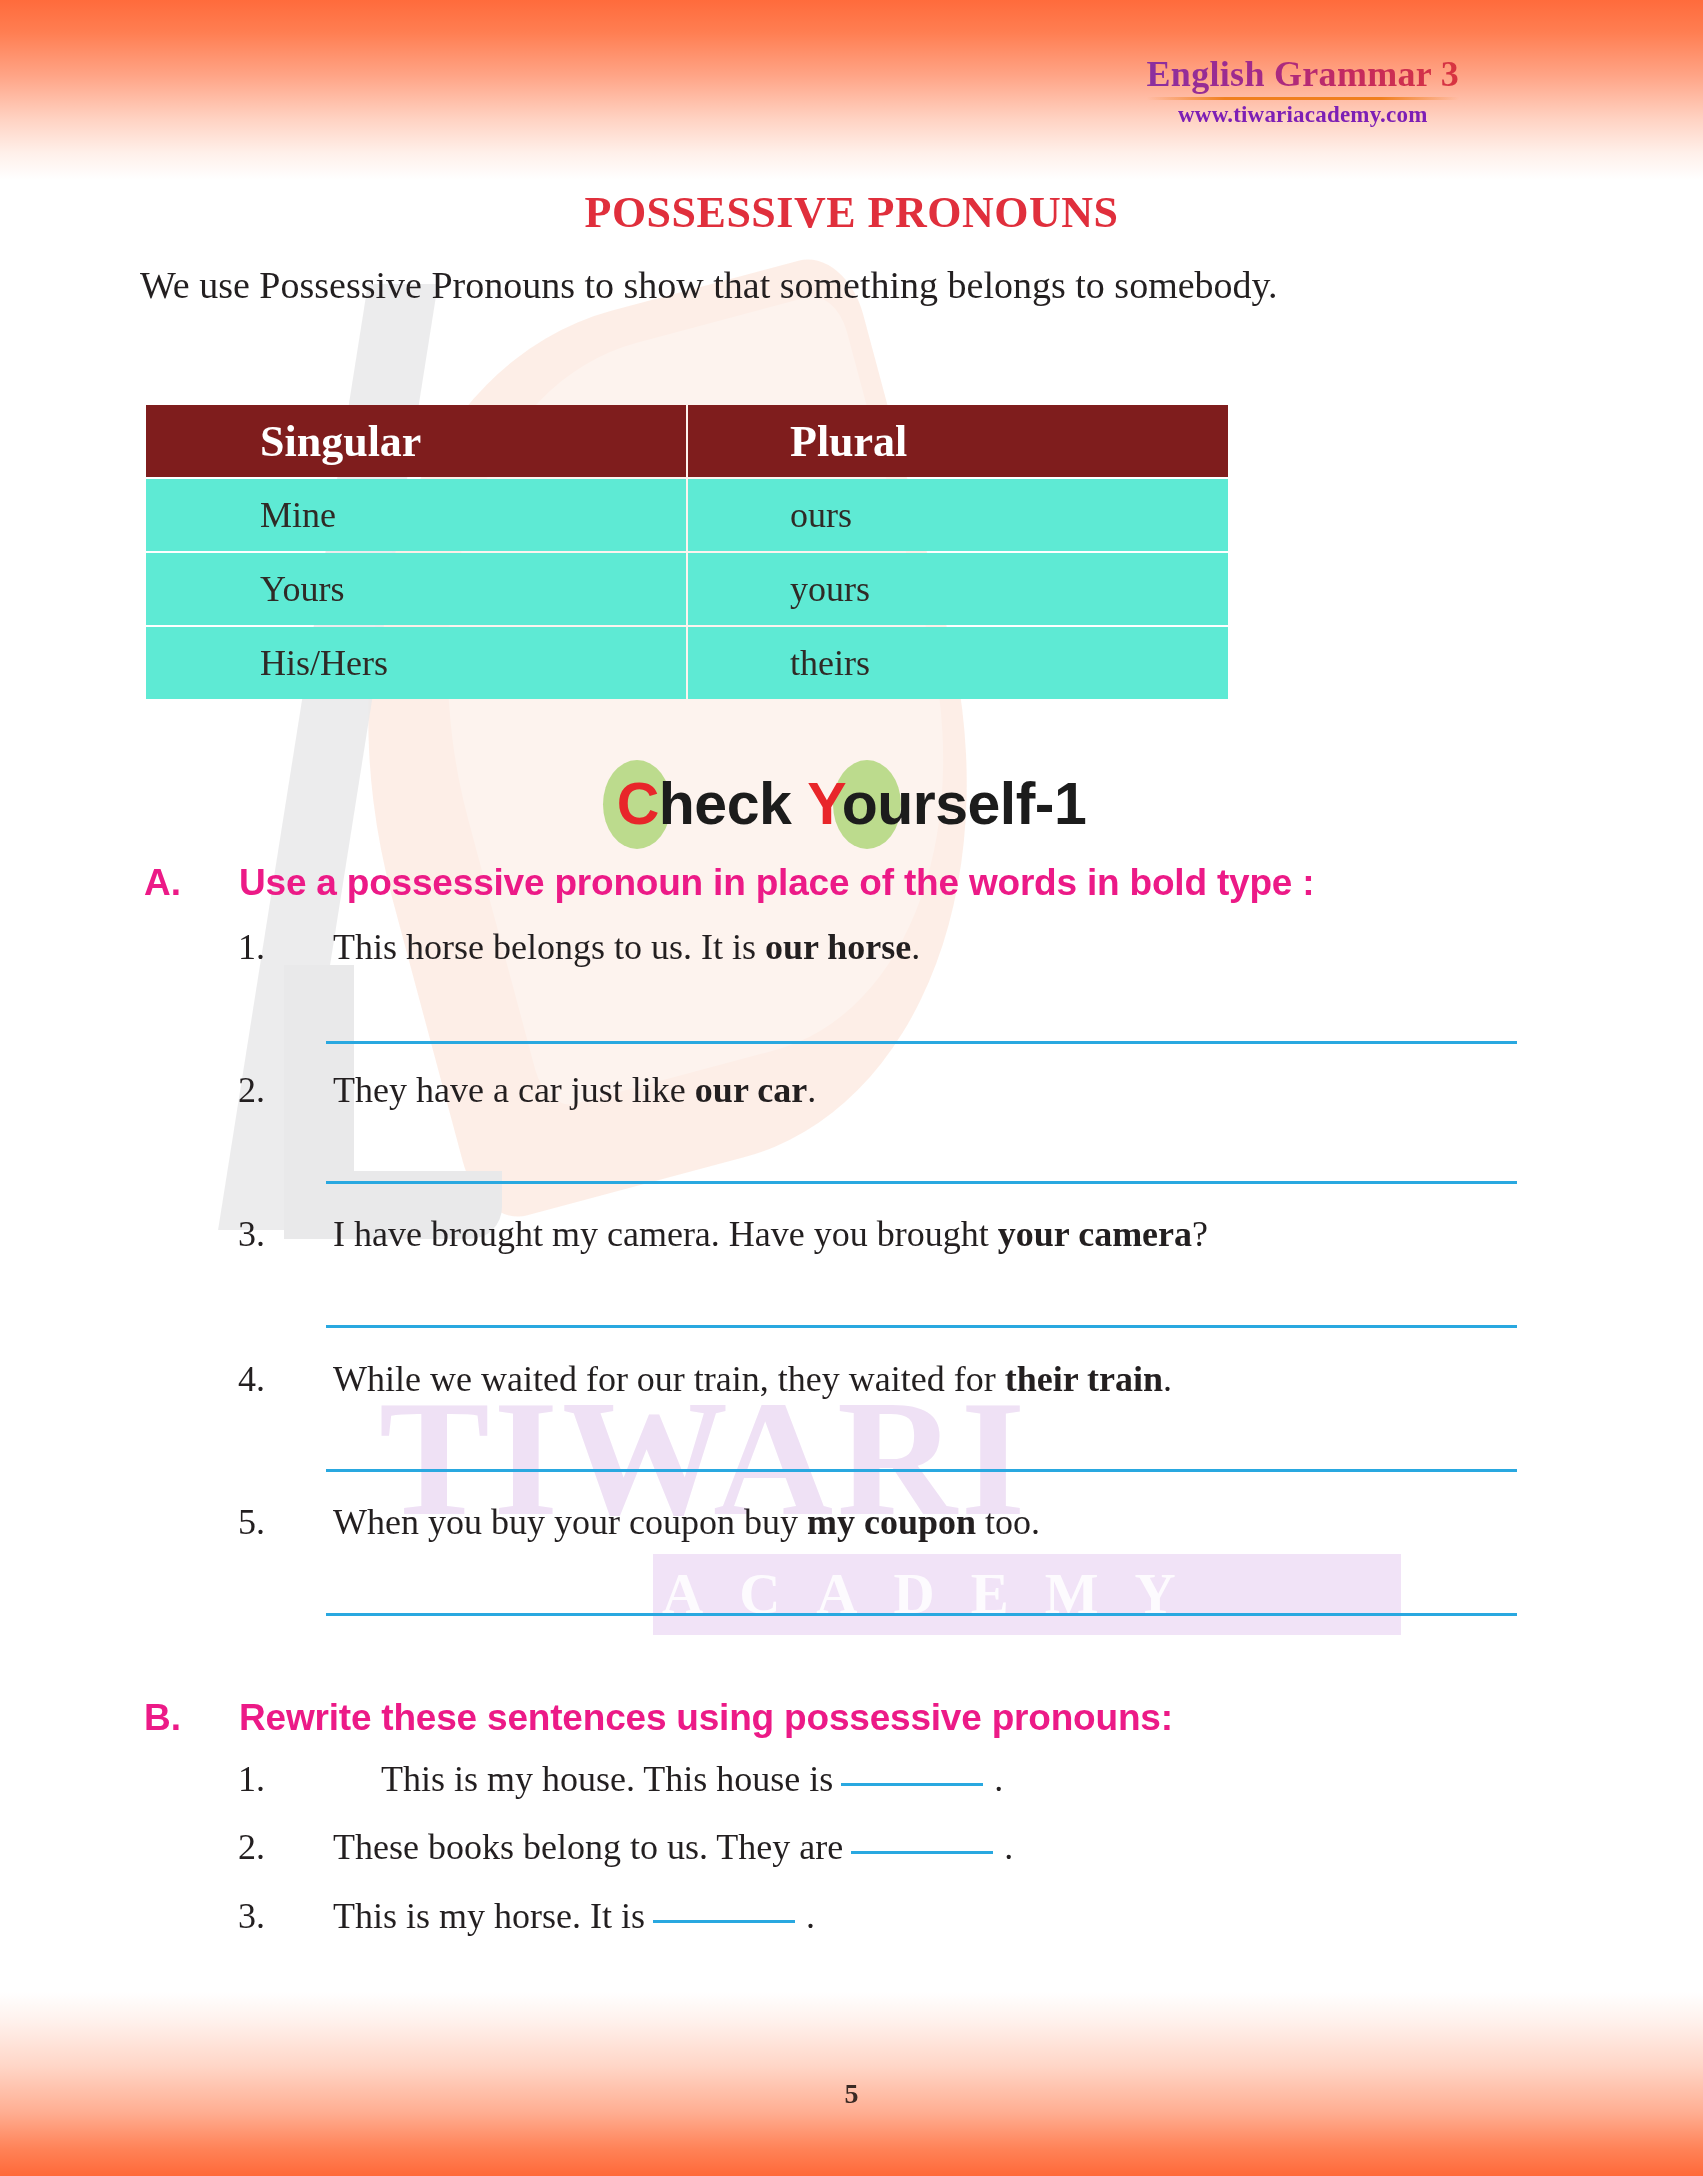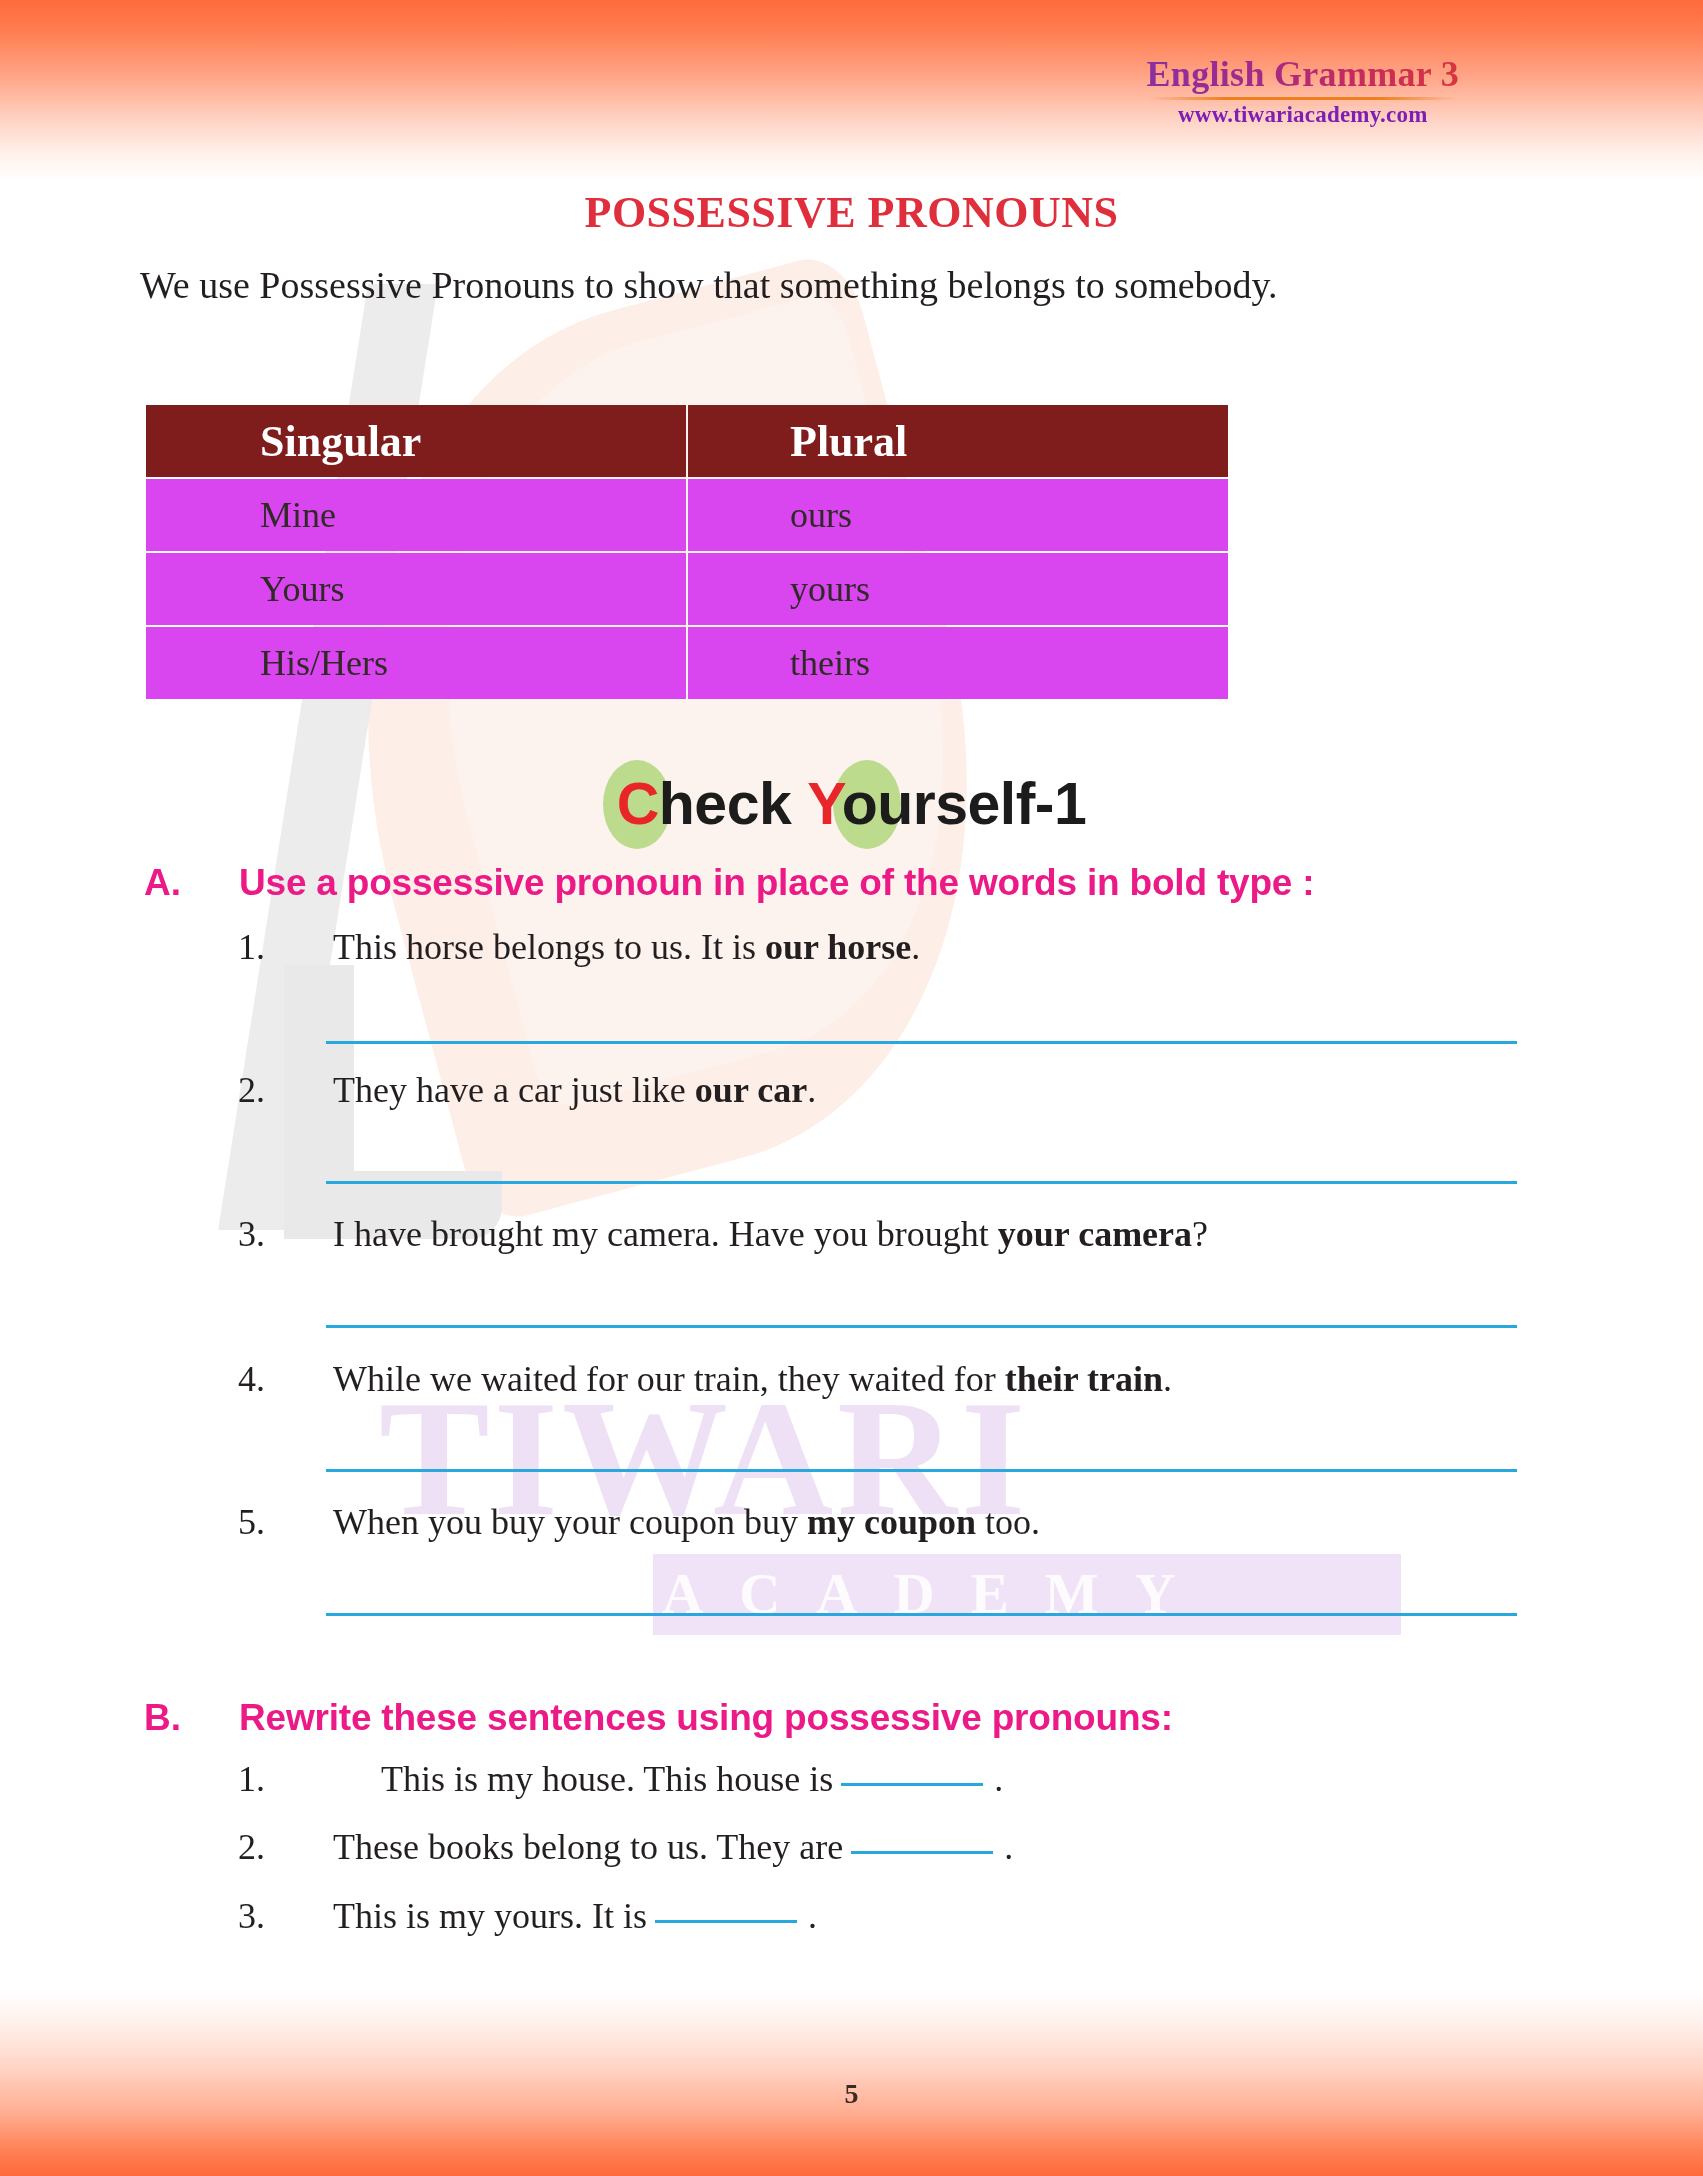--- a/index.html
+++ b/index.html
@@ -187,21 +187,21 @@
     table-layout: fixed;
   }
   .tbl th, .tbl td {
     height: 72px;
     padding: 0 0 0 114px;
     text-align: left;
     vertical-align: middle;
     font-size: 36px;
     font-weight: 400;
     color: #2f2a26;
-    background: #d946ef;
+    background: #5eead4;
   }
   .tbl th {
     background: #7f1d1d;
     color: #ffffff;
     font-weight: 700;
     font-size: 44px;
   }
   .tbl .c2 { padding-left: 102px; }
 
   
@@ -381,19 +381,19 @@
     <div class="sec-letter" style="left:144px; top:1697px;">B.</div>
     <div class="sec-head" style="left:239px; top:1697px;">Rewrite these sentences using possessive pronouns:</div>
 
     <div class="qnum" style="left:238px; top:1758px;">1.</div>
     <div class="qtext" style="left:333px; top:1758px;margin-left:48px;"><span>This is my house. This house is</span><span class="blank"></span><span>.</span></div>
 
     <div class="qnum" style="left:238px; top:1826px;">2.</div>
     <div class="qtext" style="left:333px; top:1826px;"><span>These books belong to us. They are</span><span class="blank"></span><span>.</span></div>
 
     <div class="qnum" style="left:238px; top:1895px;">3.</div>
-    <div class="qtext" style="left:333px; top:1895px;"><span>This is my yours. It is</span><span class="blank"></span><span>.</span></div>
+    <div class="qtext" style="left:333px; top:1895px;"><span>This is my horse. It is</span><span class="blank"></span><span>.</span></div>
 
   </div>
 
   <div class="pagenum">5</div>
 </div>
 
 
 </body></html>

